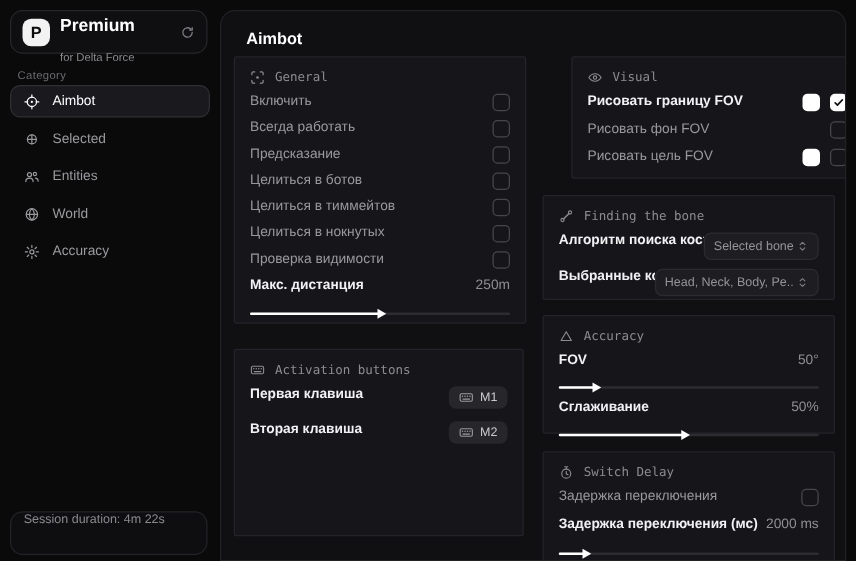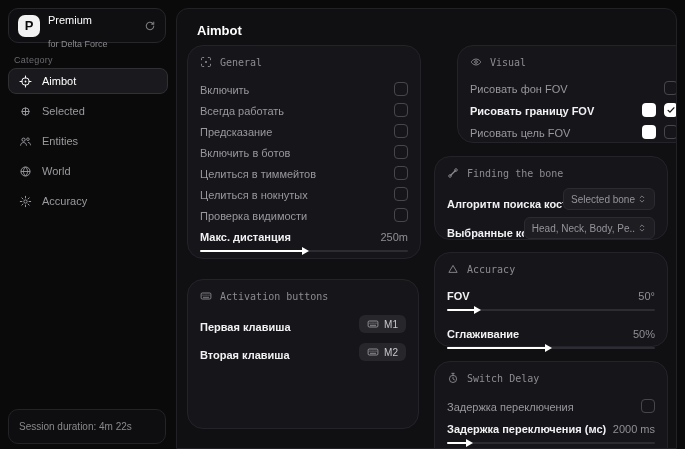--- a/index.html
+++ b/index.html
@@ -10,51 +10,51 @@
   .icon svg { width:100%; height:100%; display:block; }
 
   
   .sidebar { position:absolute; left:0; top:0; width:176px; height:449px; }
   .premium-card { position:absolute; left:8px; top:8px; width:158px; height:35px;
     border:1px solid #26262b; border-radius:10px; background:#0f0f11;
     display:flex; align-items:center; gap:8px; padding:0 9px; }
   .premium-logo { width:22px; height:22px; background:#f2f2f2; color:#0b0b0c;
     border-radius:7px; font-weight:bold; font-size:13px;
     display:flex; align-items:center; justify-content:center; flex:none; }
-  .premium-title { font-size:11px; font-weight:400; color:#ffffff;margin-top:12px; }
+  .premium-title { font-size:14px; font-weight:700; color:#ffffff;margin-top:12px; }
   .premium-sub { font-size:9px; color:#8a8a8e; margin-top:13px; }
   .refresh-btn { margin-left:auto; width:12px; height:12px; color:#7d7d82; cursor:pointer; }
   .category { position:absolute; left:14px; top:55px; font-size:9px; color:#6b6b70; letter-spacing:.3px; }
   .side-menu { position:absolute; left:8px; top:68px; right:8px; display:flex; flex-direction:column; gap:4px; }
   .side-item { height:26px; display:flex; align-items:center; gap:10px; padding:0 10px;
     border-radius:8px; border:1px solid transparent; color:#9a9a9f; font-size:11px; cursor:pointer; }
   .side-item .icon { width:13px; height:13px; }
   .side-item.active { background:#1a1a1e; border-color:#2f2f34; color:#ffffff; }
   .session-box { position:absolute; left:8px; bottom:5px; width:158px; height:35px;
     border:1px solid #232328; border-radius:10px; background:#0e0e10;
-    display:flex; align-items:center; padding:0 10px; font-size:10px; color:#8a8a8e; }
+    display:flex; padding:0 10px; font-size:10px; color:#8a8a8e; }
 
   
   .panel { position:absolute; left:176px; top:8px; width:501px; height:441px;
     background:#101013; border:1px solid #212126; border-radius:12px 12px 0 0; overflow:hidden; }
   .page-title { position:absolute; left:20px; top:14px; font-size:13px; font-weight:700; color:#ffffff; }
 
-  .card { position:absolute; background:#16161a; border:1px solid #232329; border-radius:16px; padding:10px 12px; }
+  .card { position:absolute; background:#16161a; border:1px solid #232329; border-radius:2px; padding:10px 12px; }
   #card-general    { left:10px;  top:36px;  width:234px; height:214px; }
   #card-activation { left:10px;  top:270px; width:232px; height:150px; }
   #card-visual     { left:254px; top:36px;  width:234px; height:98px;margin-left:26px; }
   #card-bone       { left:257px; top:147px; width:234px; height:84px; }
   #card-accuracy   { left:257px; top:243px; width:234px; height:95px; }
   #card-switch     { left:257px; top:352px; width:234px; height:110px; }
 
   .card-title { display:flex; align-items:center; gap:8px; color:#8b8b91;
     font-family:"DejaVu Sans Mono", monospace; font-size:10px; margin-bottom:7px; }
   .card-title .icon { width:12px; height:12px; }
 
-  .row { display:flex; align-items:flex-end; height:21px; font-size:11px; color:#98989d; }
+  .row { display:flex; align-items:flex-start; height:21px; font-size:11px; color:#98989d; }
   .grow { flex:1; min-width:0; white-space:nowrap; overflow:hidden; }
   .bold-label { color:#f2f2f4; font-weight:700; }
   .value { color:#8f8f94; font-size:11px; flex:none; }
 
   .cb { width:14px; height:14px; border:1.5px solid #46464c; border-radius:4px; flex:none;
     display:inline-flex; align-items:center; justify-content:center; cursor:pointer; }
   .cb.checked { background:#ffffff; border-color:#ffffff; }
   .cb svg { width:10px; height:10px; }
   .swatch { width:14px; height:14px; border-radius:4px; background:#ffffff; flex:none; margin-right:8px; cursor:pointer; }
 
@@ -169,21 +169,21 @@
         </div>
         <div class="row">
           <span class="grow">Всегда работать</span>
           <span class="cb"></span>
         </div>
         <div class="row">
           <span class="grow">Предсказание</span>
           <span class="cb"></span>
         </div>
         <div class="row">
-          <span class="grow">Включить в ботов</span>
+          <span class="grow">Целиться в ботов</span>
           <span class="cb"></span>
         </div>
         <div class="row">
           <span class="grow">Целиться в тиммейтов</span>
           <span class="cb"></span>
         </div>
         <div class="row">
           <span class="grow">Целиться в нокнутых</span>
           <span class="cb"></span>
         </div>
@@ -248,31 +248,31 @@
       <span class="icon">
         <svg viewBox="0 0 16 16">
             <path d="M1.5 8s2.5-4 6.5-4 6.5 4 6.5 4-2.5 4-6.5 4S1.5 8 1.5 8z" fill="none" stroke="currentColor" stroke-width="1.2"></path>
             <circle cx="8" cy="8" r="1.8" fill="none" stroke="currentColor" stroke-width="1.2"></circle>
           </svg>
       </span>
       <span>Visual</span>
     </div>
     <div>
         <div class="row vrow">
-          <span class="grow">Рисовать фон FOV</span>
-          <span class="cb"></span>
-        </div>
-        <div class="row vrow">
           <span class="grow bold-label">Рисовать границу FOV</span>
           <span class="swatch" style="background:#ffffff"></span>
           <span class="cb checked">
             <svg viewBox="0 0 16 16">
               <path d="M3.4 8.6 6.3 11.4 12.6 4.6" fill="none" stroke="#141416" stroke-width="2.2" stroke-linecap="round" stroke-linejoin="round"></path>
             </svg>
           </span>
+        </div>
+        <div class="row vrow">
+          <span class="grow">Рисовать фон FOV</span>
+          <span class="cb"></span>
         </div>
         <div class="row vrow">
           <span class="grow">Рисовать цель FOV</span>
           <span class="swatch" style="background:#ffffff"></span>
           <span class="cb"></span>
         </div>
       </div>
   </section>
 
   <section class="card" id="card-bone">

